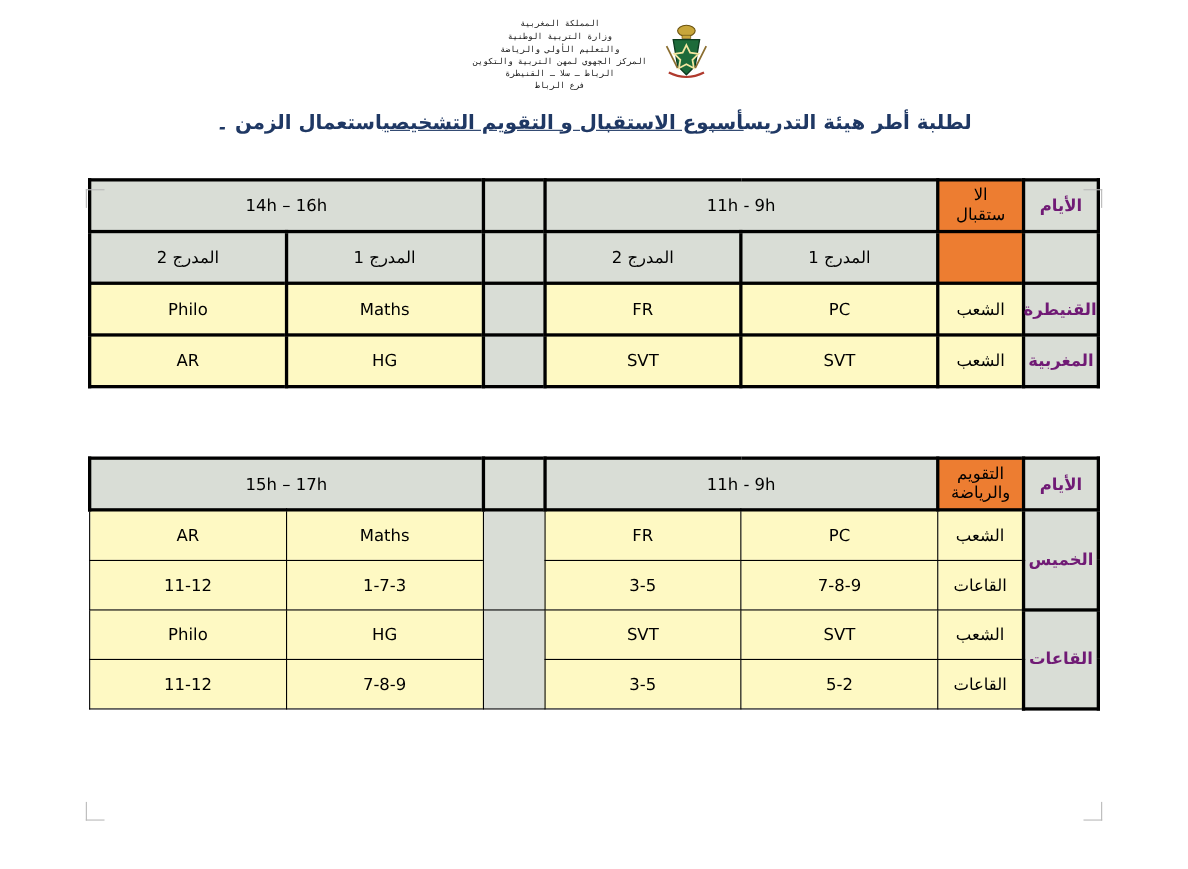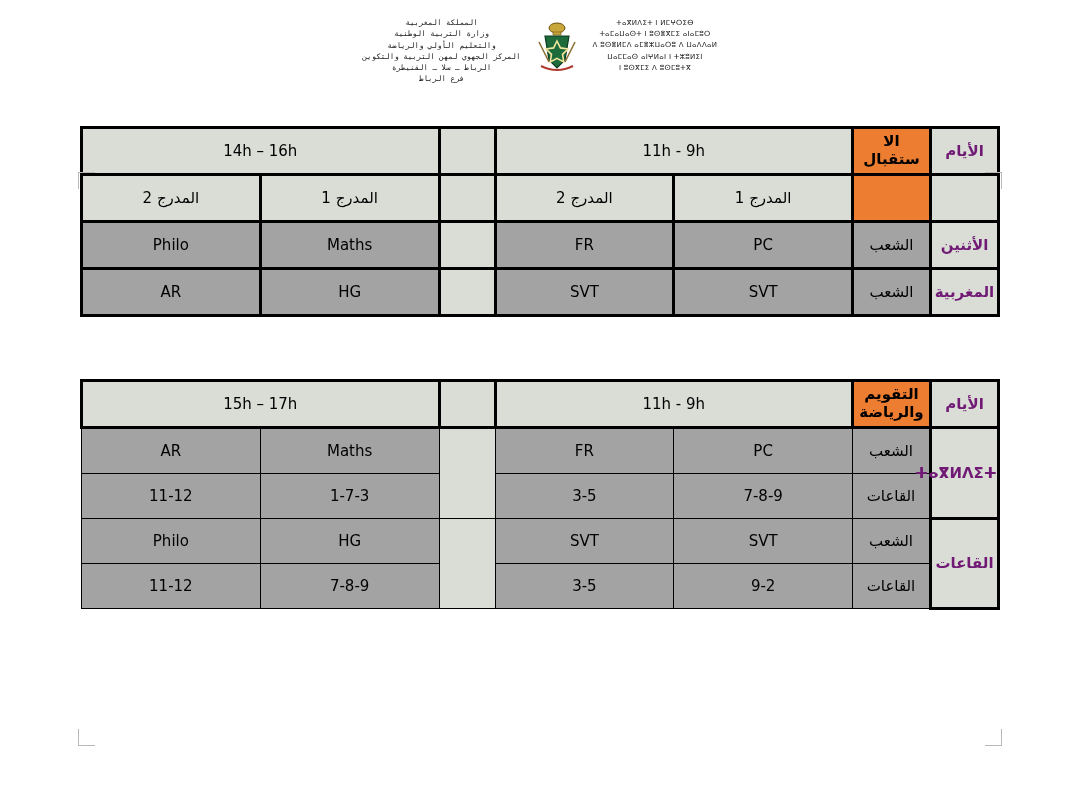--- a/index.html
+++ b/index.html
@@ -93,26 +93,26 @@
     table-layout: fixed;
     width: 920px;
     direction: rtl;
     background: #ffffff;
   }
   table.sched td {
     border: 3px solid #000000;
     text-align: center;
     vertical-align: middle;
     font-size: 15px;
-    background: #a3a3a3;
+    background: #fef9c3;
     padding: 0;
     height: 44px;
   }
   .grey   { background: #d9ddd6 !important; }
-  .orange { background: #ed7d31 !important; font-weight: bold; font-size: 14px; line-height: 1.15; }
+  .orange { background: #ed7d31 !important; font-weight: normal; font-size: 14px; line-height: 1.15; }
   .blue   { color: #701a75; font-weight: bold; }
   .thin   { border-width: 1px !important; border-color: #000 !important; }
   .days-col { width: 68px; }
   .sec-col  { width: 78px; }
   .gap-col  { width: 56px; }
 
   .t1 { margin-top: 40px; }
   .t2 { margin-top: 62px; }
 
   .hrow td { height: 42px; font-size: 15px; }
@@ -138,27 +138,25 @@
       <svg viewBox="0 0 52 56" width="52" height="56" aria-hidden="true">
         <ellipse cx="26" cy="10" rx="8" ry="5" fill="#c8a63a" stroke="#6b5310" stroke-width="1"></ellipse>
         <rect x="22" y="14" width="8" height="3" fill="#c8a63a" stroke="#6b5310" stroke-width=".6"></rect>
         <path d="M14 18 L38 18 L34 42 L26 50 L18 42 Z" fill="#1d6b3a" stroke="#0d3a1f" stroke-width="1.2"></path>
         <path d="M26 23 l3.4 6.9 7.6 1.1 -5.5 5.4 1.3 7.6 -6.8 -3.6 -6.8 3.6 1.3 -7.6 -5.5 -5.4 7.6 -1.1 Z" fill="none" stroke="#f3e6a0" stroke-width="1.6"></path>
         <path d="M8 24 q5 10 10 20" stroke="#8a6d2f" stroke-width="1.6" fill="none"></path>
         <path d="M44 24 q-5 10 -10 20" stroke="#8a6d2f" stroke-width="1.6" fill="none"></path>
         <path d="M10 48 q16 8 32 0" stroke="#b03a2e" stroke-width="2" fill="none"></path>
       </svg>
     </div>
-    <div class="tifinagh-text">ⵜⴰⴳⵍⴷⵉⵜ ⵏ ⵍⵎⵖⵔⵉⴱ
-ⵜⴰⵎⴰⵡⴰⵙⵜ ⵏ ⵓⵙⴻⴳⵎⵉ ⴰⵏⴰⵎⵓⵔ
-ⴷ ⵓⵙⴻⵍⵎⴷ ⴰⵎⴻⵣⵡⴰⵔⵓ ⴷ ⵡⴰⴷⴷⴰⵍ
-ⵡⴰⵎⵎⴰⵙ ⴰⵏⵖⵍⴰⵏ ⵏ ⵜⵣⵓⵍⵉⵏ
-ⵏ ⵓⵙⴳⵎⵉ ⴷ ⵓⵙⵎⵓⵜⴳ</div>
   </div>
 
+  <div class="doc-title">
+    <span> لطلبة أطر هيئة التدريس</span><span class="und">أسبوع الاستقبال و التقويم التشخيصي</span><span>استعمال الزمن </span><span>۔</span>
+  </div>
 </div>
 
 <div class="tbl-wrap t1">
   <table class="sched">
     <colgroup>
       <col class="days-col">
         <col class="sec-col">
       <col>
         <col>
       <col class="gap-col">
@@ -178,21 +176,21 @@
         <td class="grey"></td>
         <td class="orange"></td>
         <td class="grey">المدرج 1</td>
         <td class="grey">المدرج 2</td>
         <td class="grey"></td>
         <td class="grey">المدرج 1</td>
         <td class="grey">المدرج 2</td>
       </tr>
 
       <tr>
-        <td class="grey blue">الأثنين</td>
+        <td class="grey blue">القنيطرة</td>
         <td>الشعب</td>
         <td>PC</td>
         <td>FR</td>
         <td class="grey"></td>
         <td>Maths</td>
         <td>Philo</td>
       </tr>
 
       <tr>
         <td class="grey blue">المغربية</td>
@@ -222,21 +220,21 @@
       <tr class="hrow">
         <td class="grey blue">الأيام</td>
         <td class="orange" style="white-space:pre-line">التقويم
 والرياضة</td>
         <td class="grey" colspan="2">11h  -  9h</td>
         <td class="grey"></td>
         <td class="grey" colspan="2">15h – 17h</td>
       </tr>
 
       <tr>
-        <td class="grey blue" rowspan="2">ⵜⴰⴳⵍⴷⵉⵜ</td>
+        <td class="grey blue" rowspan="2">الخميس</td>
         <td class="thin">الشعب</td>
         <td class="thin">PC</td>
         <td class="thin">FR</td>
         <td class="grey thin" rowspan="2"></td>
         <td class="thin">Maths</td>
         <td class="thin">AR</td>
       </tr>
       <tr>
         <td class="thin smallcell">القاعات</td>
         <td class="thin smallcell">7-8-9</td>
@@ -249,20 +247,20 @@
         <td class="grey blue" rowspan="2">القاعات</td>
         <td class="thin">الشعب</td>
         <td class="thin">SVT</td>
         <td class="thin">SVT</td>
         <td class="grey thin" rowspan="2"></td>
         <td class="thin">HG</td>
         <td class="thin">Philo</td>
       </tr>
       <tr>
         <td class="thin smallcell">القاعات</td>
-        <td class="thin smallcell">9-2</td>
+        <td class="thin smallcell">5-2</td>
         <td class="thin smallcell">3-5</td>
         <td class="thin smallcell">7-8-9</td>
         <td class="thin smallcell">11-12</td>
       </tr>
     </tbody>
   </table>
 </div>
 
 </body></html>

